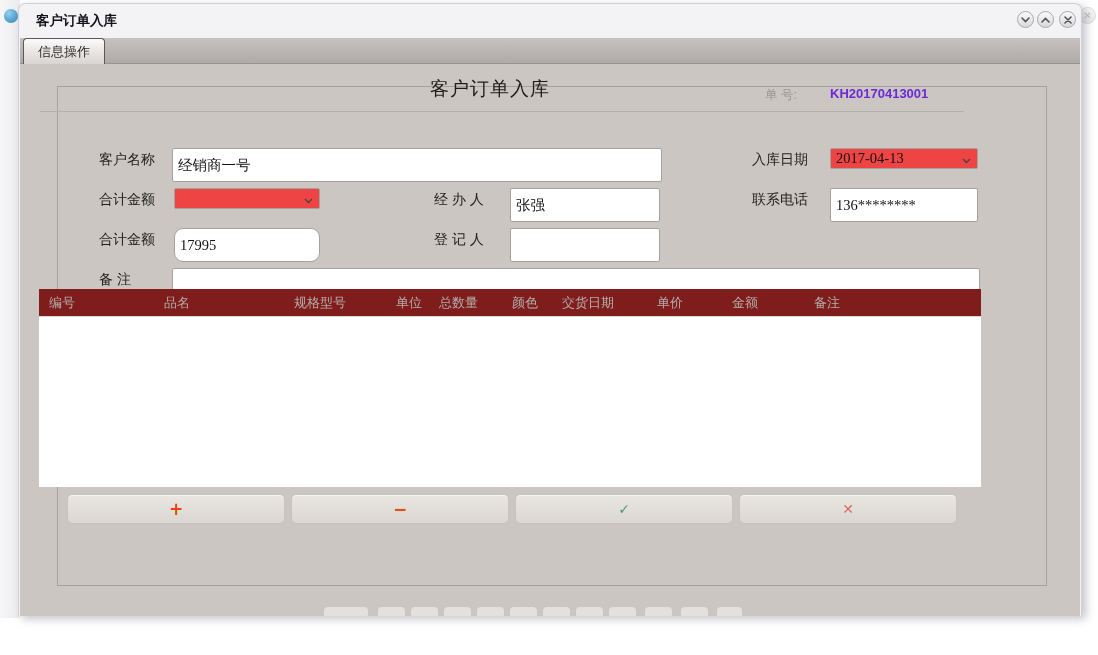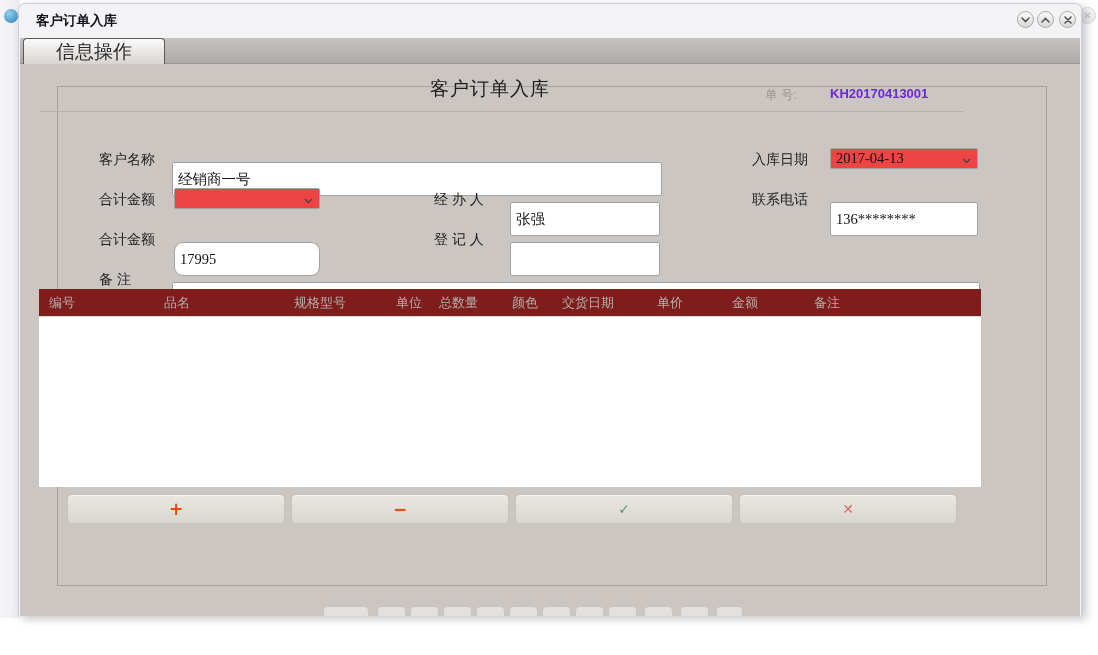--- a/index.html
+++ b/index.html
@@ -22,41 +22,41 @@
   .titlebar { position:absolute; left:0; top:0; right:0; height:32px; }
   .title-text { position:absolute; left:17px; top:8px; font-size:13.5px; font-weight:bold; color:#14141e; }
   .winbtn { position:absolute; top:7px; width:17px; height:17px; border-radius:50%;
             background:linear-gradient(#fafafa,#d9d9d9); border:1px solid #a9a9a9;
             display:flex; align-items:center; justify-content:center; cursor:pointer; }
   .winbtn svg { display:block; }
 
   
   .tabstrip { position:absolute; left:1px; top:34px; right:1px; height:26px;
               background:linear-gradient(#c7c2bf,#aeaaa7); border-bottom:1px solid #98948f; }
-  .tab { position:absolute; top:0; height:26px; padding:0 32px; font-size:19px;
+  .tab { position:absolute; top:0; height:26px; padding:0 14px; font-size:13px;
          border-radius:4px 4px 0 0; display:flex; align-items:center; cursor:pointer; }
   .tab.active { left:3px; background:linear-gradient(#fbfafa,#d8d4d1); border:1px solid #5d5855;
                 border-bottom:none; color:#2b2b2b; z-index:2; }
   .tab.inactive { left:92px; background:linear-gradient(#d2cdca,#b9b4b1); border:1px solid #8e8a86;
                   border-bottom:none; color:#4e4e4e;margin-top:44px; }
 
   
   .content { position:absolute; left:1px; top:60px; right:1px; bottom:0; background:#cbc6c1; }
   .groupbox { position:absolute; left:37px; top:22px; width:990px; height:500px;
               border:1px solid #a6a19c; }
   .form-title { position:absolute; left:0; right:120px; top:12px; text-align:center;
                 font-size:19px; color:#1c1c1c; letter-spacing:1px; }
   .order-label { position:absolute; left:745px; top:23px; font-size:12.5px; color:#9b968f; }
   .order-no { position:absolute; left:810px; top:22px; font-size:13px; font-weight:bold; }
   .sep { position:absolute; left:20px; top:47px; width:924px; border-top:1px solid #b6b1ac; }
 
   .lbl { position:absolute; font-size:14px; color:#1e1e1e; white-space:nowrap; }
   .tin { position:absolute; height:21px; border:1px solid #a2a2a2; border-radius:2px; background:#fff;
          font-family:"Liberation Serif","DejaVu Serif",serif; font-size:14.5px; color:#111;
-         padding:16px 5px; outline:none;margin-top:14px; }
+         padding:16px 5px; outline:none; }
   .combo { position:absolute; height:21px; border:1px solid #a2a2a2; border-radius:2px; background:#ef4444;
            display:flex; align-items:center; cursor:pointer; }
   .combo-val { flex:1; padding:0 5px; font-family:"Liberation Serif","DejaVu Serif",serif;
                font-size:14.5px; color:#111; white-space:nowrap; overflow:hidden; }
   .combo svg { margin-right:6px; flex:none; }
 
   
   .grid { position:absolute; left:19px; top:225px; width:942px; height:198px; background:#fff; }
   .grid-head { display:flex; height:28px; background:#7f1d1d; border-bottom:1px solid #dcd9d6;
                align-items:center; }

